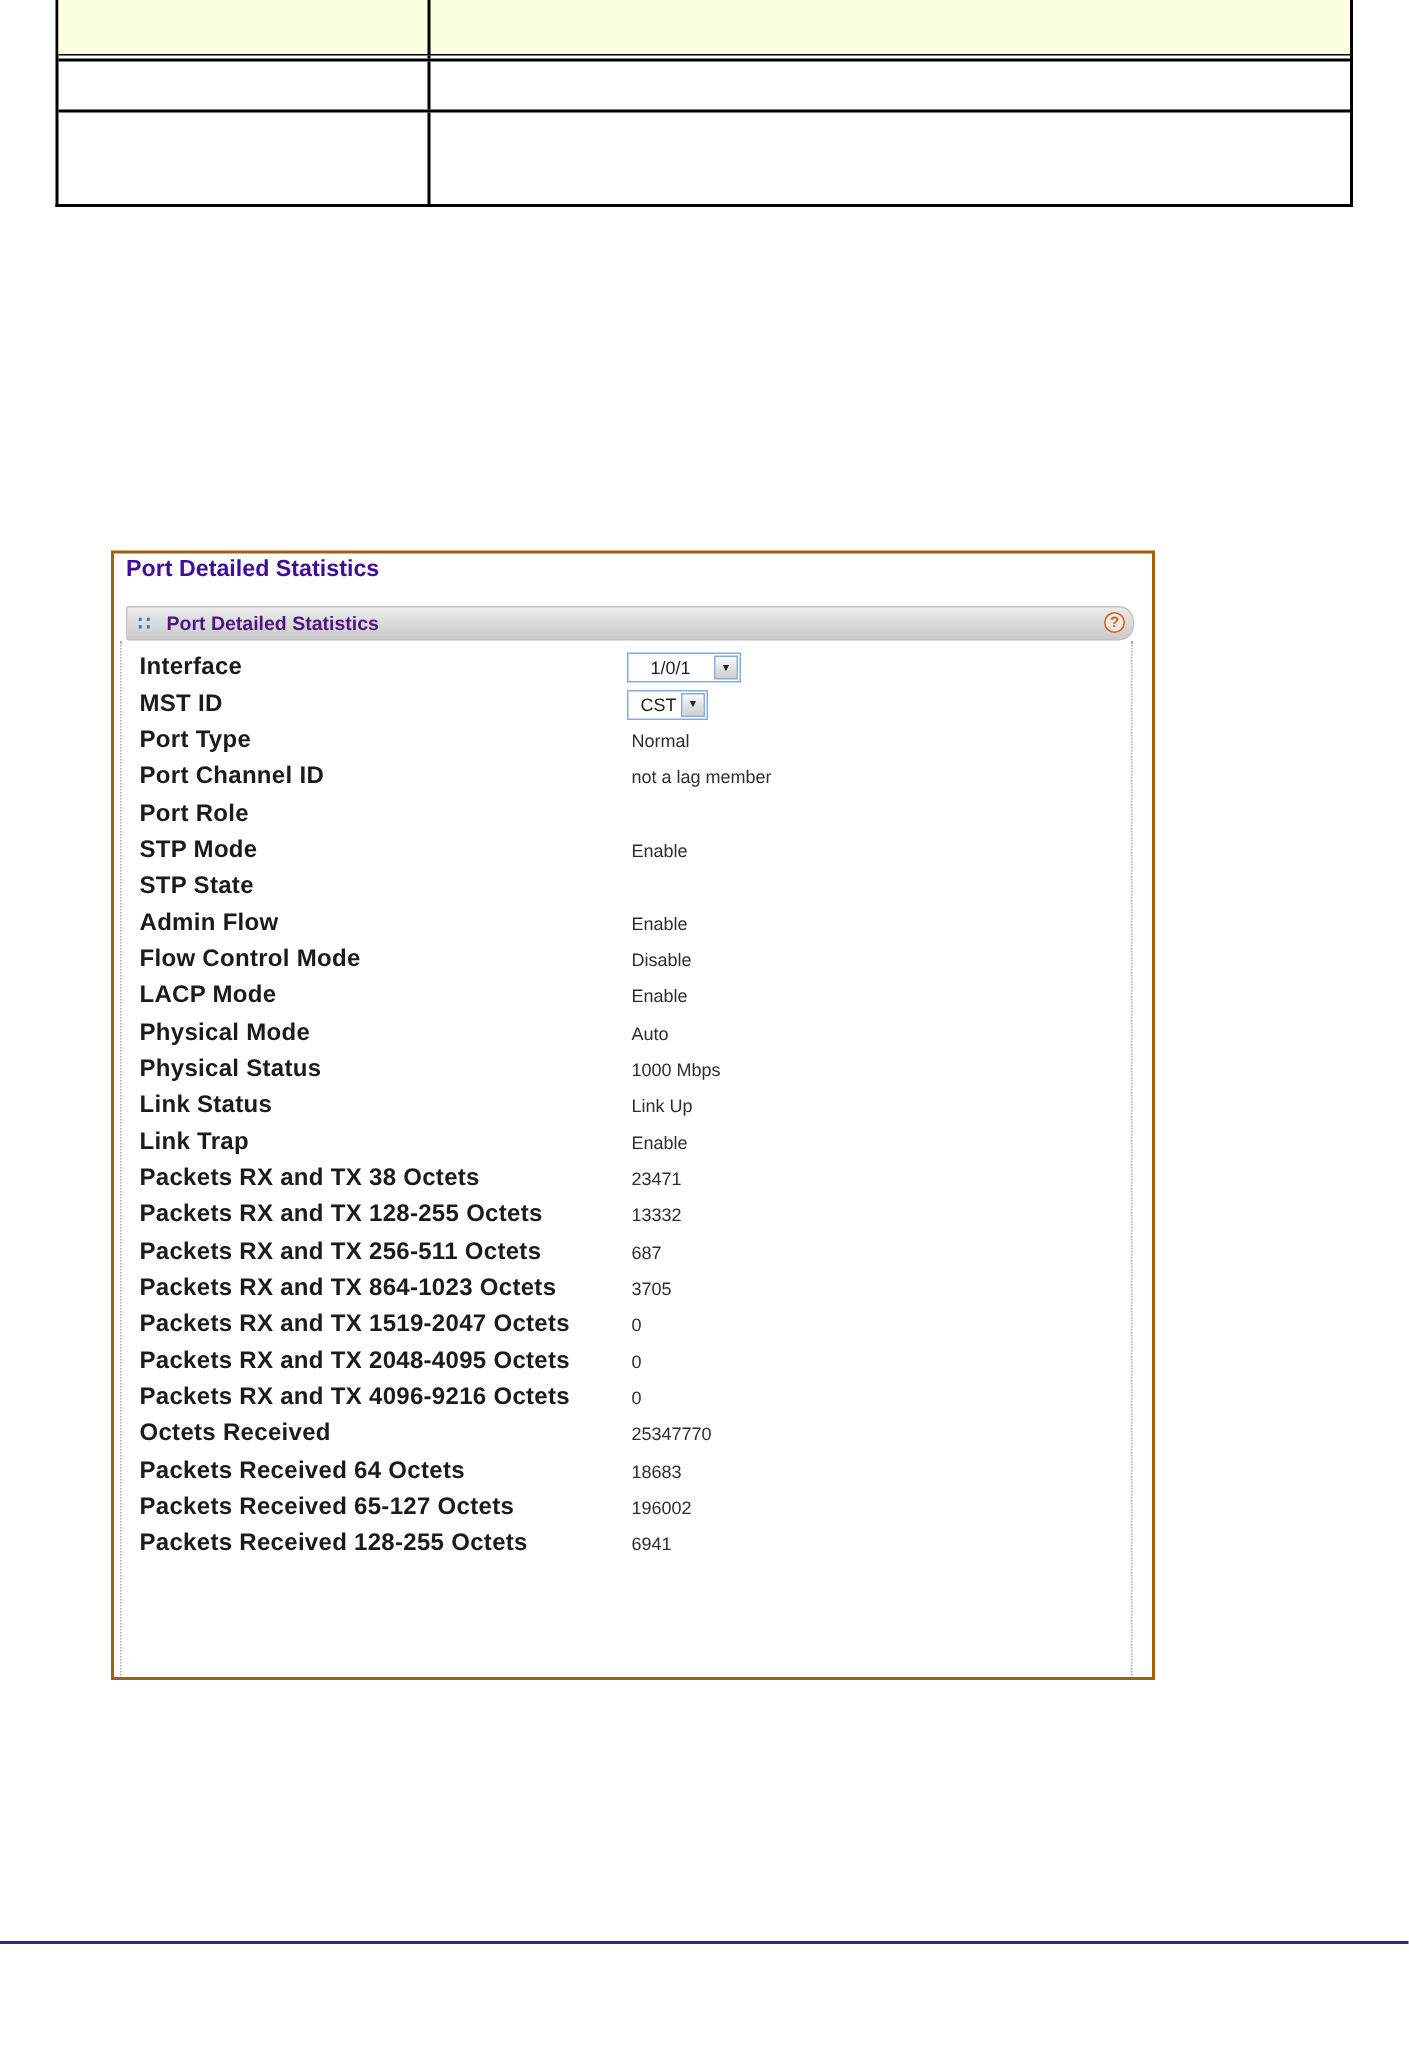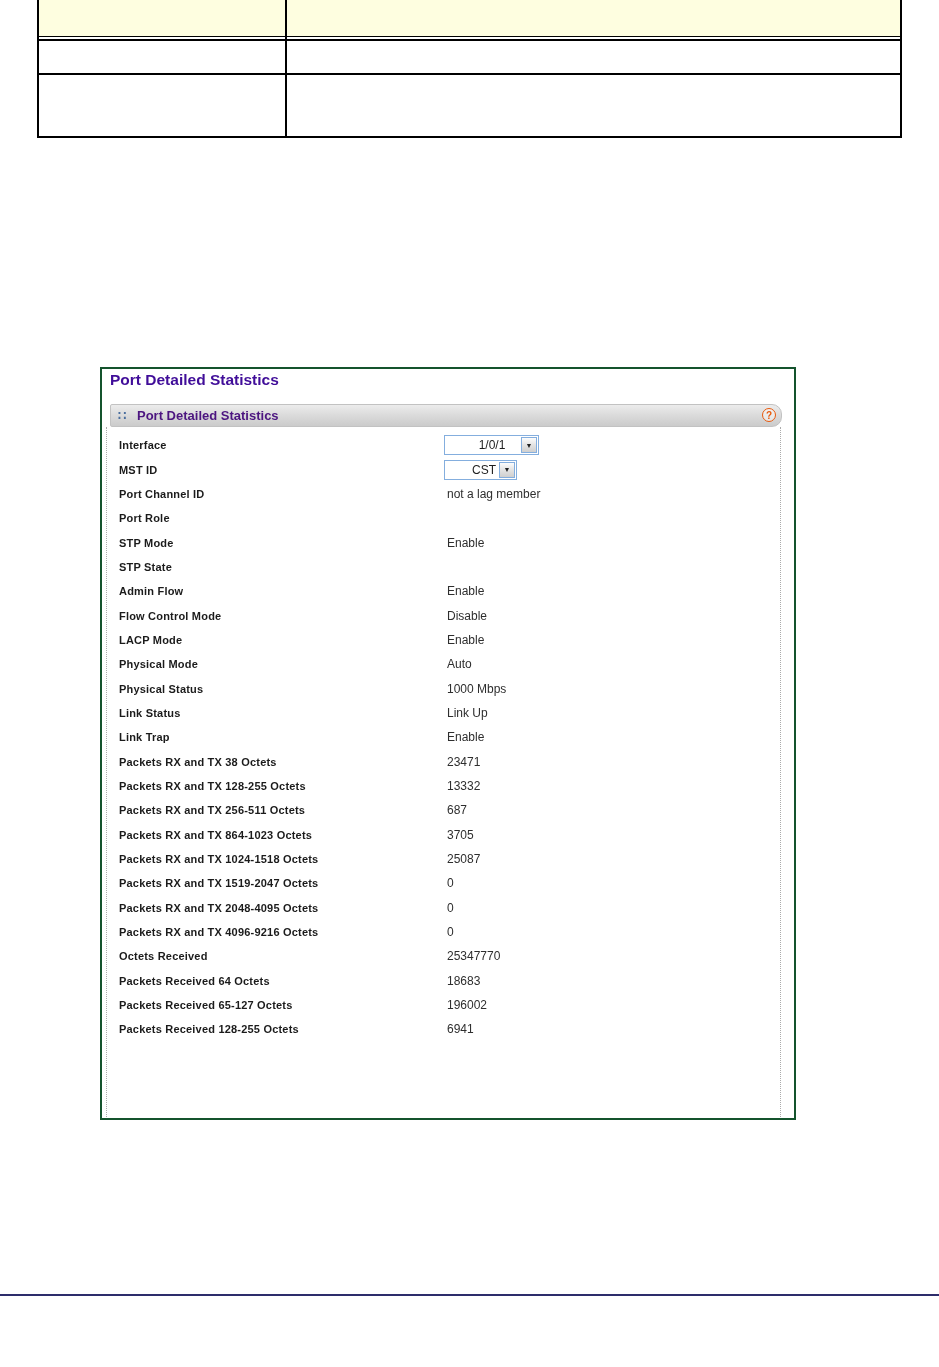--- a/index.html
+++ b/index.html
@@ -21,23 +21,23 @@
   .dt-row { display:flex; }
   .dt-cell-1 { width:248px; border-right:2px solid #000; padding:3px 6px; font-size:12px; }
   .dt-cell-2 { flex:1; padding:3px 6px; font-size:12px; }
   .dt-header { height:37px; background:#fefee0; border-bottom:1px solid #000; }
   .dt-spacer { height:4px; border-bottom:2px solid #000; }
   .dt-body-1 { height:34px; border-bottom:2px solid #000; }
   .dt-body-2 { height:61px; }
 
   
   .shot-frame {
-    position:absolute; left:100px; top:367px;
+    position:absolute; left:74px; top:367px;
     width:696px; height:753px;
-    border:2px solid #14532d;
+    border:2px solid #a16207;
     background:#fff;
     text-decoration:underline;
   }
   .shot-title {
     position:absolute; left:8px; top:2px;
     font-size:15.5px; font-weight:bold; color:#400d99;
   }
   .panel-bar {
     position:absolute; left:8px; top:35px;
     width:672px; height:23px;
@@ -66,35 +66,35 @@
   .panel-body {
     position:absolute; left:4px; top:58px;
     width:675px; height:690px;
     border-left:1px dotted #ababab; border-right:1px dotted #ababab;
     padding-top:6px;
     overflow:hidden;
   }
   .row { display:flex; align-items:center; height:24.35px; }
   .row-label {
     margin-left:12px; width:328px;
-    font-size:11px; font-weight:bold; color:#1b1b1b;
+    font-size:16px; font-weight:bold; color:#1b1b1b;
     letter-spacing:.2px; white-space:nowrap;
   }
   .value-cell { display:flex; align-items:center; }
   .row-value { font-size:12px; color:#2e2e2e; white-space:nowrap; }
 
   
   .select {
     display:inline-flex; align-items:center;
     border:1px solid #84aede; background:#fff;
     height:20px; margin-left:-3px; cursor:pointer;
   }
   .sel-text {
     text-align:center; font-size:12px; color:#1e1e1e;
-    padding:0 2px; white-space:nowrap;margin-left:19px;
+    padding:0 2px; white-space:nowrap;
   }
   .sel-btn {
     width:16px; height:16px; margin:1px;
     border:1px solid #84aede;
     background:linear-gradient(180deg,#fdfdfd 0%,#e3e3e3 50%,#cfcfcf 100%);
     display:flex; align-items:center; justify-content:center;
     font-size:7px; color:#222; cursor:pointer;
   }
 
   
@@ -147,20 +147,26 @@
       <div class="row">
     <span class="row-label">MST ID</span>
     <span class="value-cell">
           <span class="select">
             <span class="sel-text" style="width: 34px; text-align: right;">CST</span>
             <span class="sel-btn">▼</span>
           </span>
         </span>
   </div>
       <div class="row">
+    <span class="row-label">Port Type</span>
+    <span class="value-cell">
+          <span class="row-value">Normal</span>
+        </span>
+  </div>
+      <div class="row">
     <span class="row-label">Port Channel ID</span>
     <span class="value-cell">
           <span class="row-value">not a lag member</span>
         </span>
   </div>
       <div class="row">
     <span class="row-label">Port Role</span>
     <span class="value-cell">
           <span class="row-value"></span>
         </span>
@@ -234,26 +240,20 @@
       <div class="row">
     <span class="row-label">Packets RX and TX 256-511 Octets</span>
     <span class="value-cell">
           <span class="row-value">687</span>
         </span>
   </div>
       <div class="row">
     <span class="row-label">Packets RX and TX 864-1023 Octets</span>
     <span class="value-cell">
           <span class="row-value">3705</span>
-        </span>
-  </div>
-      <div class="row">
-    <span class="row-label">Packets RX and TX 1024-1518 Octets</span>
-    <span class="value-cell">
-          <span class="row-value">25087</span>
         </span>
   </div>
       <div class="row">
     <span class="row-label">Packets RX and TX 1519-2047 Octets</span>
     <span class="value-cell">
           <span class="row-value">0</span>
         </span>
   </div>
       <div class="row">
     <span class="row-label">Packets RX and TX 2048-4095 Octets</span>

